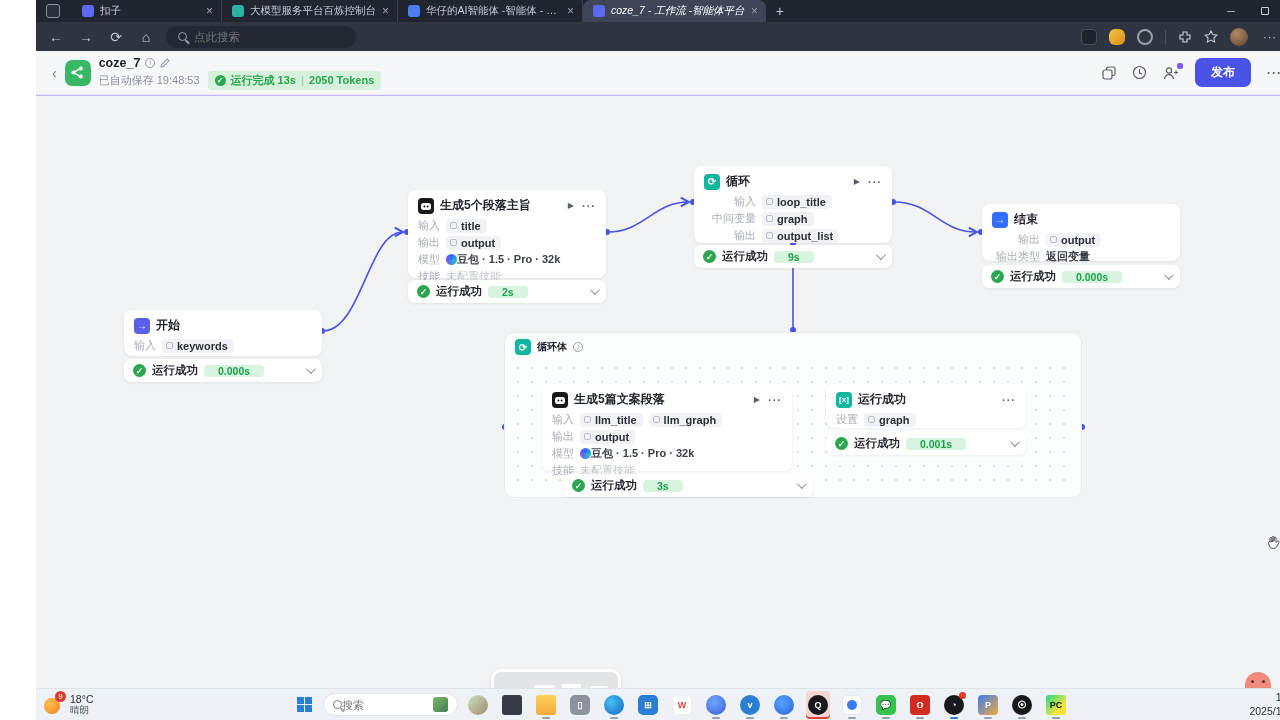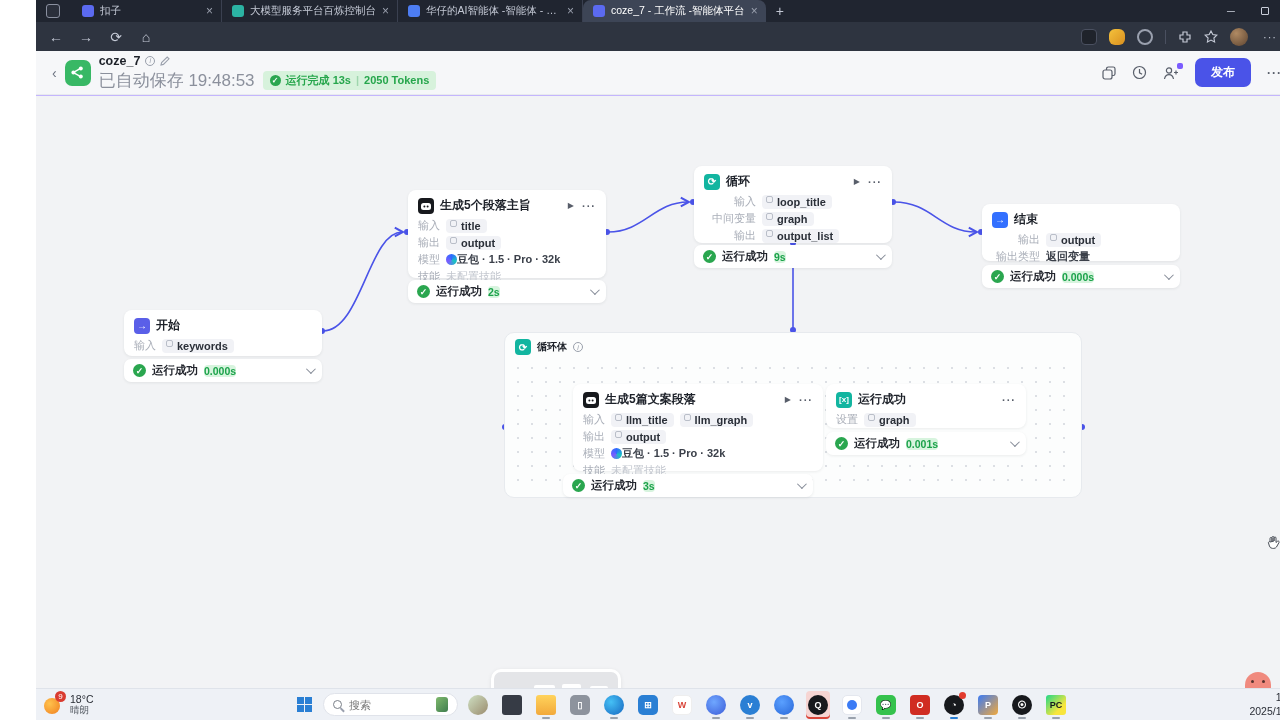--- a/index.html
+++ b/index.html
@@ -4,21 +4,21 @@
 <style>
   * { margin:0; padding:0; box-sizing:border-box; }
   html,body { width:1280px; height:720px; overflow:hidden; }
   body { font-family:"Liberation Sans", sans-serif; }
   .page { position:relative; width:1280px; height:586px; background:#c4b5fd;margin-left:36px; }
 
   
   .tabbar { position:absolute; left:0; top:0; width:1280px; height:22px; background:#202530; display:flex; align-items:center; }
   .tab-workspace { width:14px; height:14px; border:1.5px solid #8a90a0; border-radius:3px; margin-left:10px; background:#2a2f3b; }
   .tab { display:flex; align-items:center; gap:6px; height:22px; padding:0 8px 0 10px; max-width:185px; min-width:150px; color:#c3c8d4; font-size:10.5px; border-right:1px solid #3a4050; }
-  .tab.active { background:#3d4556; color:#fff; border-radius:8px 8px 0 0; border-right:none; }
+  .tab.active { background:#3d4556; color:#fff; border-radius:8px 8px 0 0; border-right:none;font-style:italic; }
   .tab-title { white-space:nowrap; overflow:hidden; text-overflow:ellipsis; flex:1; }
   .favicon { width:12px; height:12px; border-radius:3px; flex:0 0 auto; }
   .tab-close { color:#9aa0ae; font-size:12px; line-height:1; flex:0 0 auto; }
   .newtab { color:#c3c8d4; font-size:14px; margin-left:10px; }
   .wincontrols { margin-left:auto; display:flex; align-items:center; gap:0; }
   .wc { width:34px; height:22px; display:flex; align-items:center; justify-content:center; color:#c9ced9; font-size:11px; }
   .wc-restore i { display:block; width:8px; height:8px; border:1px solid #c9ced9; border-radius:1px; }
 
   .toolbar { position:absolute; left:0; top:22px; width:1280px; height:29px; background:#2e3440; display:flex; align-items:center; gap:10px; padding:0 10px; }
   .navbtn { color:#c5cad6; font-size:14px; width:20px; text-align:center; }
@@ -36,21 +36,21 @@
 
   
   .appheader { position:absolute; left:0; top:51px; width:1266px; height:44px; background:#f6f7f9; border-bottom:1px solid #e8eaee; display:flex; align-items:center; }
   .back-chev { color:#6b7280; font-size:14px; margin:0 8px 0 16px; }
   .app-logo { width:26px; height:26px; border-radius:7px; background:#38b865; display:flex; align-items:center; justify-content:center; margin-right:8px; }
   .ah-left { display:flex; flex-direction:column; gap:1px; }
   .ah-titlerow { display:flex; align-items:center; gap:5px; }
   .ah-title { font-size:12.5px; font-weight:700; color:#1d2129; }
   .info-circle { width:10px; height:10px; border:1px solid #9aa0ac; border-radius:50%; color:#9aa0ac; font-size:7px; display:flex; align-items:center; justify-content:center; font-style:italic; }
   .ah-subrow { display:flex; align-items:center; gap:8px; }
-  .autosave { font-size:17px; color:#8b909c; }
+  .autosave { font-size:11px; color:#8b909c; }
   .runbadge { display:flex; align-items:center; gap:5px; background:#d7f2dc; border-radius:4px; padding:2px 7px; font-size:11px; color:#26a64c; font-weight:600; }
   .runbadge .sep { color:#9fd6ae; }
   .check-dot { width:11px; height:11px; border-radius:50%; background:#2aa64f; color:#fff; font-size:8px; display:flex; align-items:center; justify-content:center; }
   .ah-right { margin-left:auto; display:flex; align-items:center; gap:16px; padding-right:20px; }
   .hicon { color:#595f6b; font-size:13px; position:relative; }
   .hicon svg { display:block; }
   .pbadge { position:absolute; top:-3px; right:-4px; width:6px; height:6px; background:#7b5cff; border-radius:2px; }
   .publish-btn { background:#4a53e8; color:#fff; font-size:12px; font-weight:600; border:none; border-radius:7px; padding:6px 16px; }
   .more-dots { color:#595f6b; font-size:12px; letter-spacing:1px; font-weight:700; }
 
@@ -60,29 +60,29 @@
 
   .node { position:absolute; background:#fff; border-radius:8px; box-shadow:0 1px 3px rgba(31,35,41,.08); }
   .nhead { display:flex; align-items:center; gap:6px; padding:7px 10px 3px 10px; }
   .nicon { width:16px; height:16px; border-radius:4px; color:#fff; font-size:10px; display:flex; align-items:center; justify-content:center; flex:0 0 auto; font-weight:700; }
   .ntitle { font-size:12px; font-weight:700; color:#1d2129; flex:1; white-space:nowrap; }
   .nhr { display:flex; align-items:center; gap:8px; color:#aeb3bd; }
   .play { font-size:8px; color:#585e6a; }
   .dots { font-size:11px; font-weight:700; color:#585e6a; letter-spacing:1px; }
   .nrow { display:flex; align-items:center; gap:6px; padding:1px 10px; min-height:16px; }
   .rlabel { font-size:11px; color:#a9aeb8; text-align:right; flex:0 0 auto; }
-  .tag { display:inline-flex; gap:4px; background:#f1f2f6; border-radius:4px; padding:1px 6px 1px 4px; font-size:11px; font-weight:700; color:#2a2f38; }
+  .tag { display:inline-flex; align-items:center; gap:4px; background:#f1f2f6; border-radius:4px; padding:1px 6px 1px 4px; font-size:11px; font-weight:700; color:#2a2f38; }
   .ticon { width:7px; height:7px; border:1px solid #b9bec8; border-radius:2px; flex:0 0 auto; }
   .mval { font-size:11px; color:#3b404a; font-weight:600; display:flex; align-items:center; }
   .model-logo { width:11px; height:11px; border-radius:50%; background:conic-gradient(#2f6bff, #18c6c0, #7b5cff, #2f6bff); flex:0 0 auto; }
   .muted { font-size:11px; color:#c3c7cf; }
 
   .status { position:absolute; background:#fff; border-radius:7px; box-shadow:0 1px 3px rgba(31,35,41,.08); display:flex; align-items:center; gap:6px; padding:0 9px; font-size:11.5px; color:#23262e; font-weight:600; }
   .scheck { width:13px; height:13px; border-radius:50%; background:#2aa64f; color:#fff; font-size:9px; display:flex; align-items:center; justify-content:center; flex:0 0 auto; }
-  .tbadge { background:#d7f4de; color:#1ba24a; border-radius:4px; padding:0 0; font-size:10.5px; font-weight:700; }
+  .tbadge { background:#d7f4de; color:#1ba24a; border-radius:4px; padding:0 14px; font-size:10.5px; font-weight:700; }
   .chev-down { width:7px; height:7px; border-right:1.5px solid #868c98; border-bottom:1.5px solid #868c98; transform:rotate(45deg) translateY(-2px); margin-left:auto; }
 
   .loopbody { position:absolute; left:468px; top:332px; width:578px; height:166px; background:#fcfdfd; border:1px solid #e7eaee; border-radius:10px; overflow:hidden; }
   .lb-head { display:flex; align-items:center; gap:6px; padding:6px 10px; }
   .lb-title { font-size:10px; font-weight:700; color:#1d2129; }
   .lb-grid { position:absolute; left:6px; right:6px; top:28px; bottom:6px; background-image:radial-gradient(#dcdfe4 1px, transparent 1.2px); background-size:14px 14px; border-radius:6px; }
 
   
   .minimap { position:absolute; left:455px; top:573px; width:130px; height:67px; background:#e4e5e8; border:3px solid #fff; border-radius:10px; box-shadow:0 1px 4px rgba(0,0,0,.08); }
   .mm { position:absolute; background:#fff; border-radius:2px; }
@@ -101,21 +101,21 @@
   .weather { display:flex; align-items:center; gap:6px; padding-left:8px; width:255px; }
   .wicon { position:relative; width:20px; height:20px; }
   .wsun { position:absolute; left:0; bottom:0; width:16px; height:16px; border-radius:50%; background:radial-gradient(circle at 35% 35%, #ffc24d, #f07f1f); }
   .wbadge { position:absolute; right:-2px; top:-3px; min-width:11px; height:11px; background:#d93b30; color:#fff; border-radius:6px; font-size:8px; display:flex; align-items:center; justify-content:center; padding:0 2px; }
   .wtxt { display:flex; flex-direction:column; line-height:1.15; }
   .wtemp { font-size:10.5px; color:#2a2e36; }
   .wdesc { font-size:9.5px; color:#5a6068; }
   .startbtn { width:26px; height:26px; display:flex; align-items:center; justify-content:center; }
   .winlogo { width:15px; height:15px; display:grid; grid-template-columns:7px 7px; grid-template-rows:7px 7px; gap:1px; }
   .winlogo i { background:#2a7fd4; }
-  .tb-search { display:flex; align-items:center; gap:7px; background:#fff; border:1px solid #e0e3ea; border-radius:13px; height:23px; width:135px; padding:0 9px; margin-left:6px; }
+  .tb-search { display:flex; align-items:center; gap:0; background:#fff; border:1px solid #e0e3ea; border-radius:13px; height:23px; width:135px; padding:0 9px; margin-left:6px; }
   .tb-search input { border:none; outline:none; font-size:11px; color:#7a8088; width:80px; background:transparent; font-family:"Liberation Sans", sans-serif; }
   .tb-search .daily { width:15px; height:15px; border-radius:3px; background:linear-gradient(135deg,#7fb96d,#3f7d4e); margin-left:auto; }
   .ticons { display:flex; align-items:center; gap:10px; margin-left:8px; }
   .ticon-w { position:relative; width:24px; height:28px; display:flex; align-items:center; justify-content:center; border-radius:4px; }
   .ticon-w.active-qq { background:#f6d5d3; box-shadow:inset 0 -2px 0 #d9453a; }
   .ti { width:20px; height:20px; border-radius:5px; display:flex; align-items:center; justify-content:center; color:#fff; font-size:9px; font-weight:700; }
   .runline { position:absolute; bottom:0px; left:8px; width:8px; height:2px; border-radius:1px; background:#9aa2ad; }
   .runline.blue { background:#2a7fd4; }
   .clock { margin-left:auto; padding-right:14px; text-align:right; line-height:1.25; }
   .ctime { font-size:10.5px; color:#2a2e36; }
@@ -158,20 +158,24 @@
         </span>
       <span class="wc">×</span>
     </div>
   </div>
 
   <div class="toolbar">
     <span class="navbtn">←</span>
     <span class="navbtn">→</span>
     <span class="navbtn">⟳</span>
     <span class="navbtn">⌂</span>
+    <div class="searchbar">
+      <span class="mag"></span>
+      <input placeholder="点此搜索" style="">
+    </div>
     <div class="tb-right">
       <span class="ext" style="background:#1f232b;border:1px solid #4a5060"></span>
       <span class="ext" style="background:linear-gradient(135deg,#f5c23c,#d98f1f);border-radius:6px"></span>
       <span class="ext" style="background:transparent;border:2px solid #9aa0ae;border-radius:50%"></span>
       <span class="vdiv"></span>
       <svg width="14" height="14" viewBox="0 0 14 14">
           <path d="M5 2h4v3h3v4H9v3H5V9H2V5h3z" fill="none" stroke="#c5cad6" stroke-width="1.2"></path>
         </svg>
       <svg width="14" height="14" viewBox="0 0 14 14">
           <path d="M7 1l1.8 3.6 4 .6-2.9 2.8.7 4L7 10.1 3.4 12l.7-4L1.2 5.2l4-.6z" fill="none" stroke="#c5cad6" stroke-width="1.1"></path>
@@ -406,21 +410,21 @@
         <span class="mval">返回变量</span>
         </div>
     </div>
     <div class="status" style="left:946px; top:169px; width:198px; height:23px;">
       <span class="scheck">✓</span>
       <span>运行成功</span>
       <span class="tbadge">0.000s</span>
       <span class="chev-down"></span>
     </div>
 
-    <div class="node" style="left:537px; top:288px; width:250px; height:87px;">
+    <div class="node" style="left:506px; top:288px; width:250px; height:87px;">
       <div class="nhead">
         <span class="nicon" style="background:#17191d">
             <svg width="10" height="8" viewBox="0 0 10 8">
               <rect x="0" y="1" width="10" height="7" rx="2.5" fill="#fff"></rect>
               <circle cx="3.4" cy="4.5" r="1" fill="#17191d"></circle>
               <circle cx="6.6" cy="4.5" r="1" fill="#17191d"></circle>
             </svg>
           </span>
         <span class="ntitle">生成5篇文案段落</span>
         <span class="nhr">

